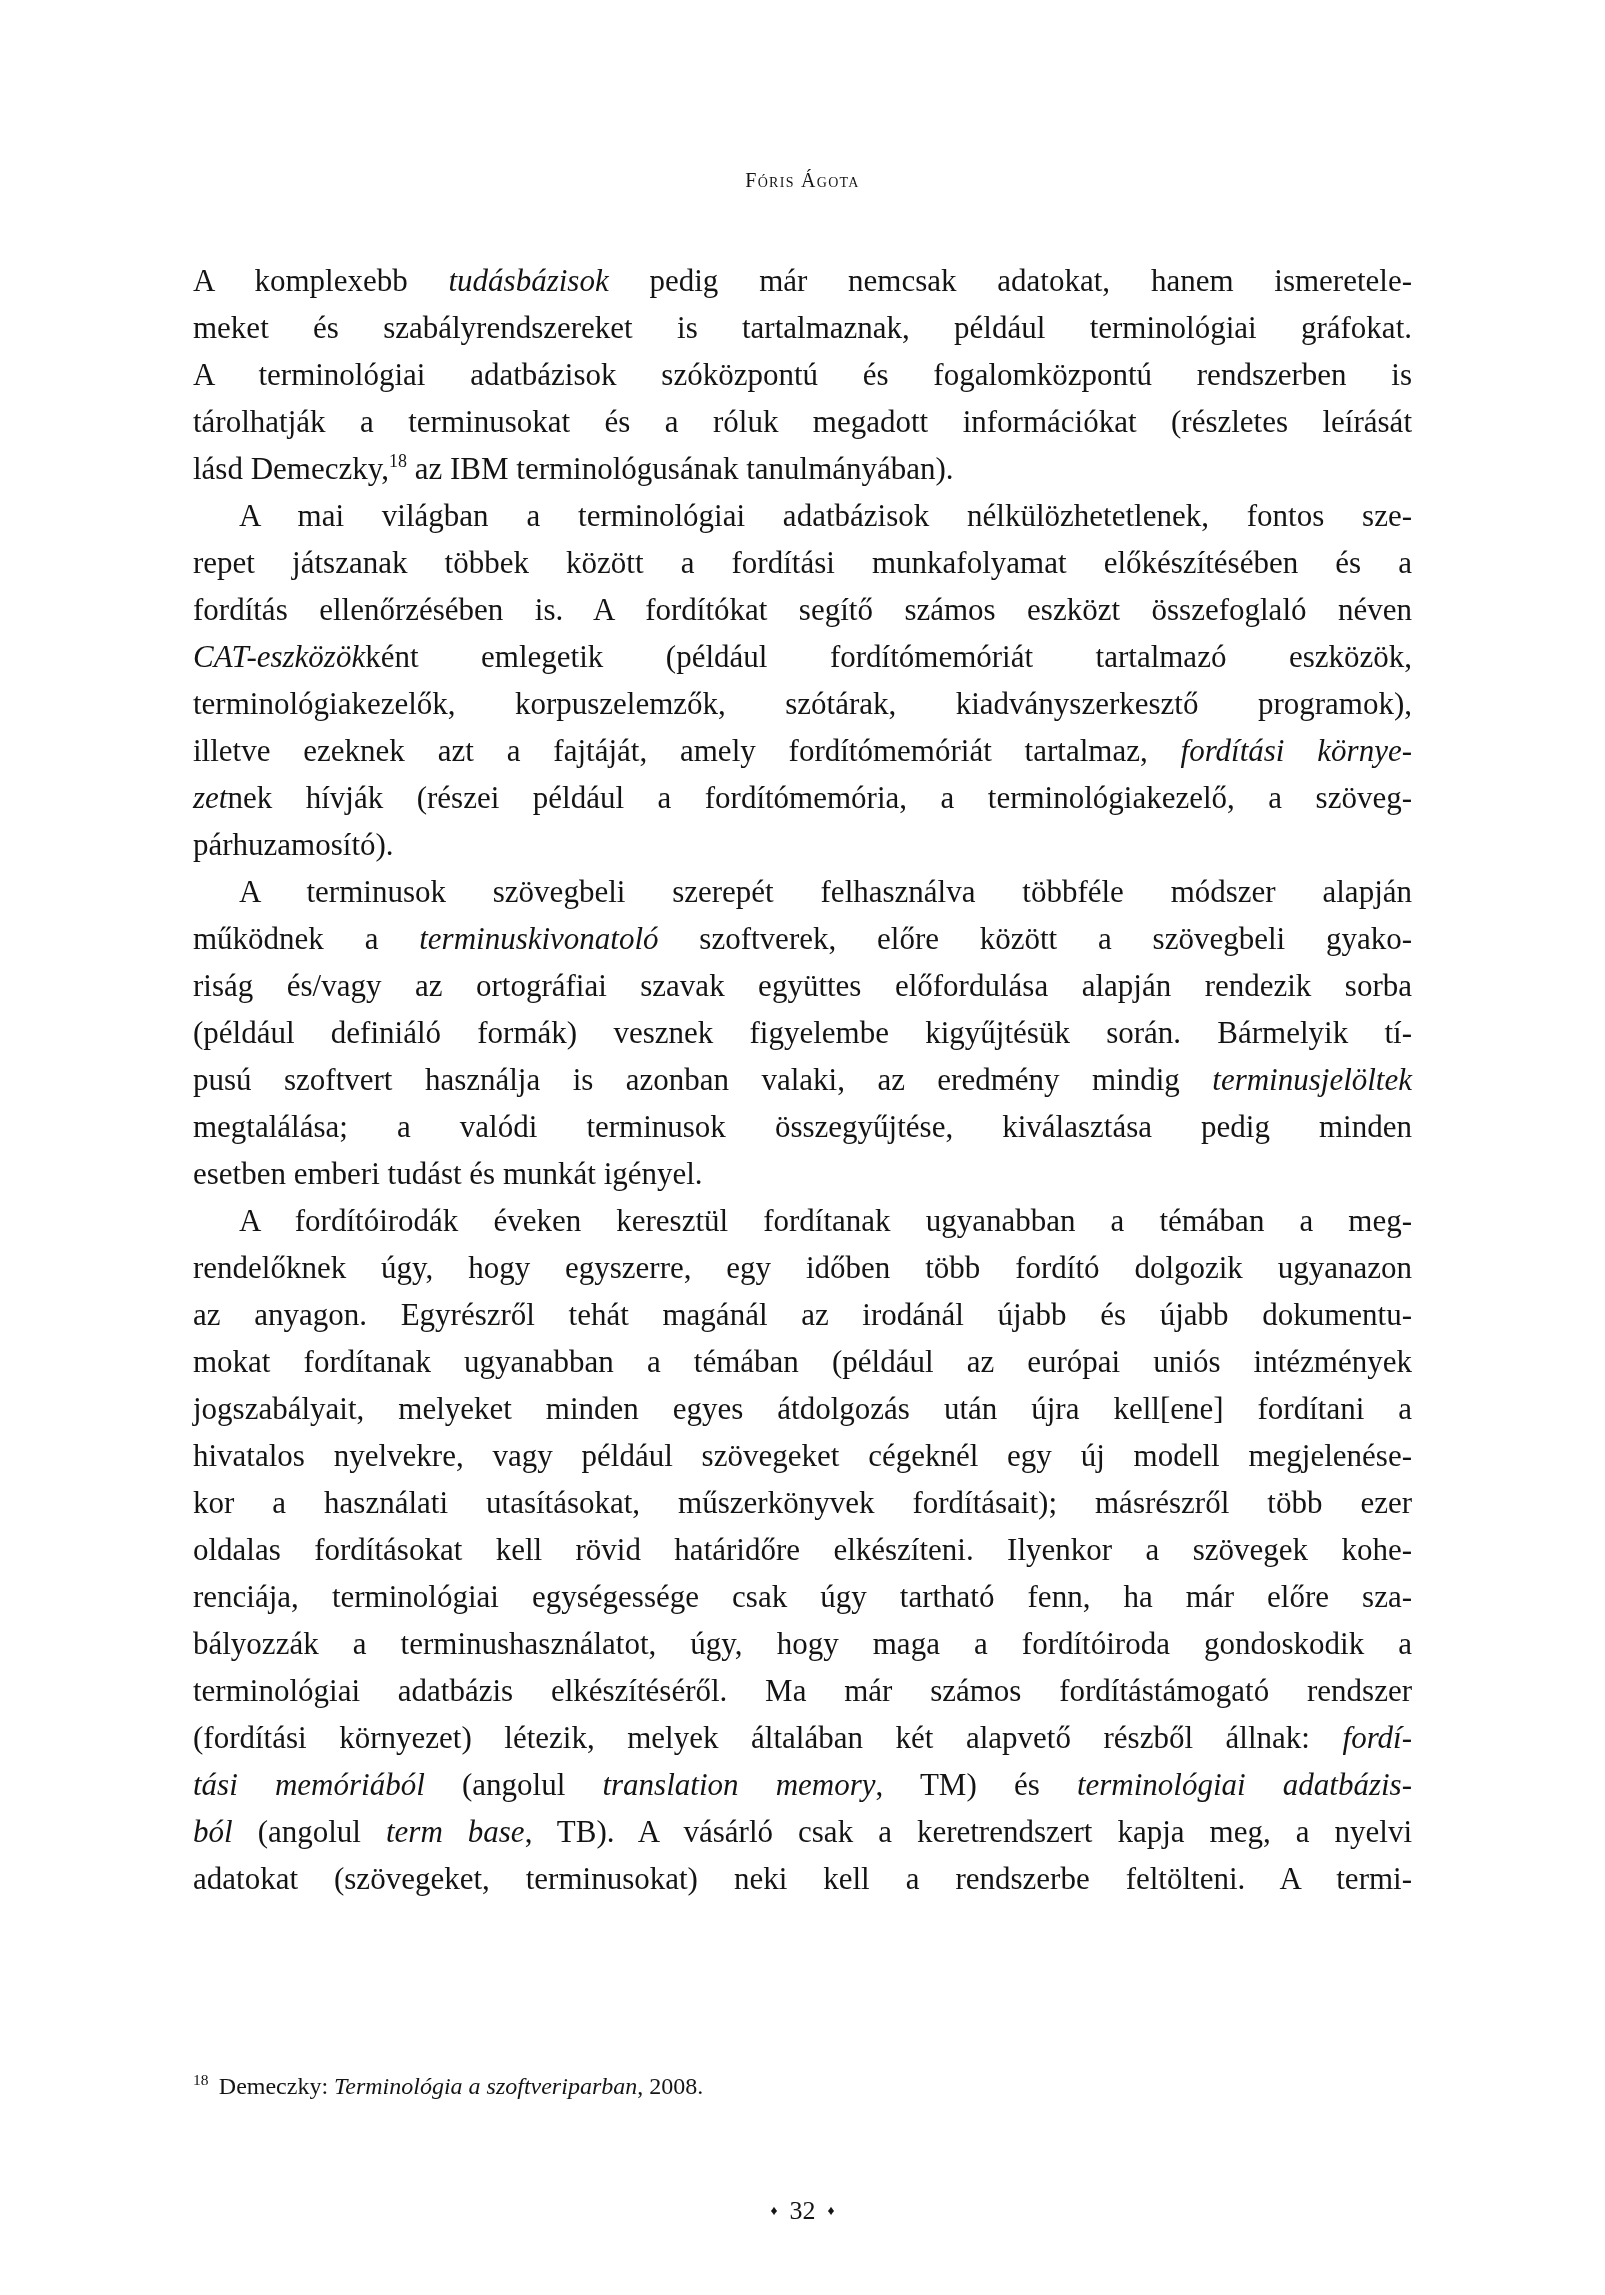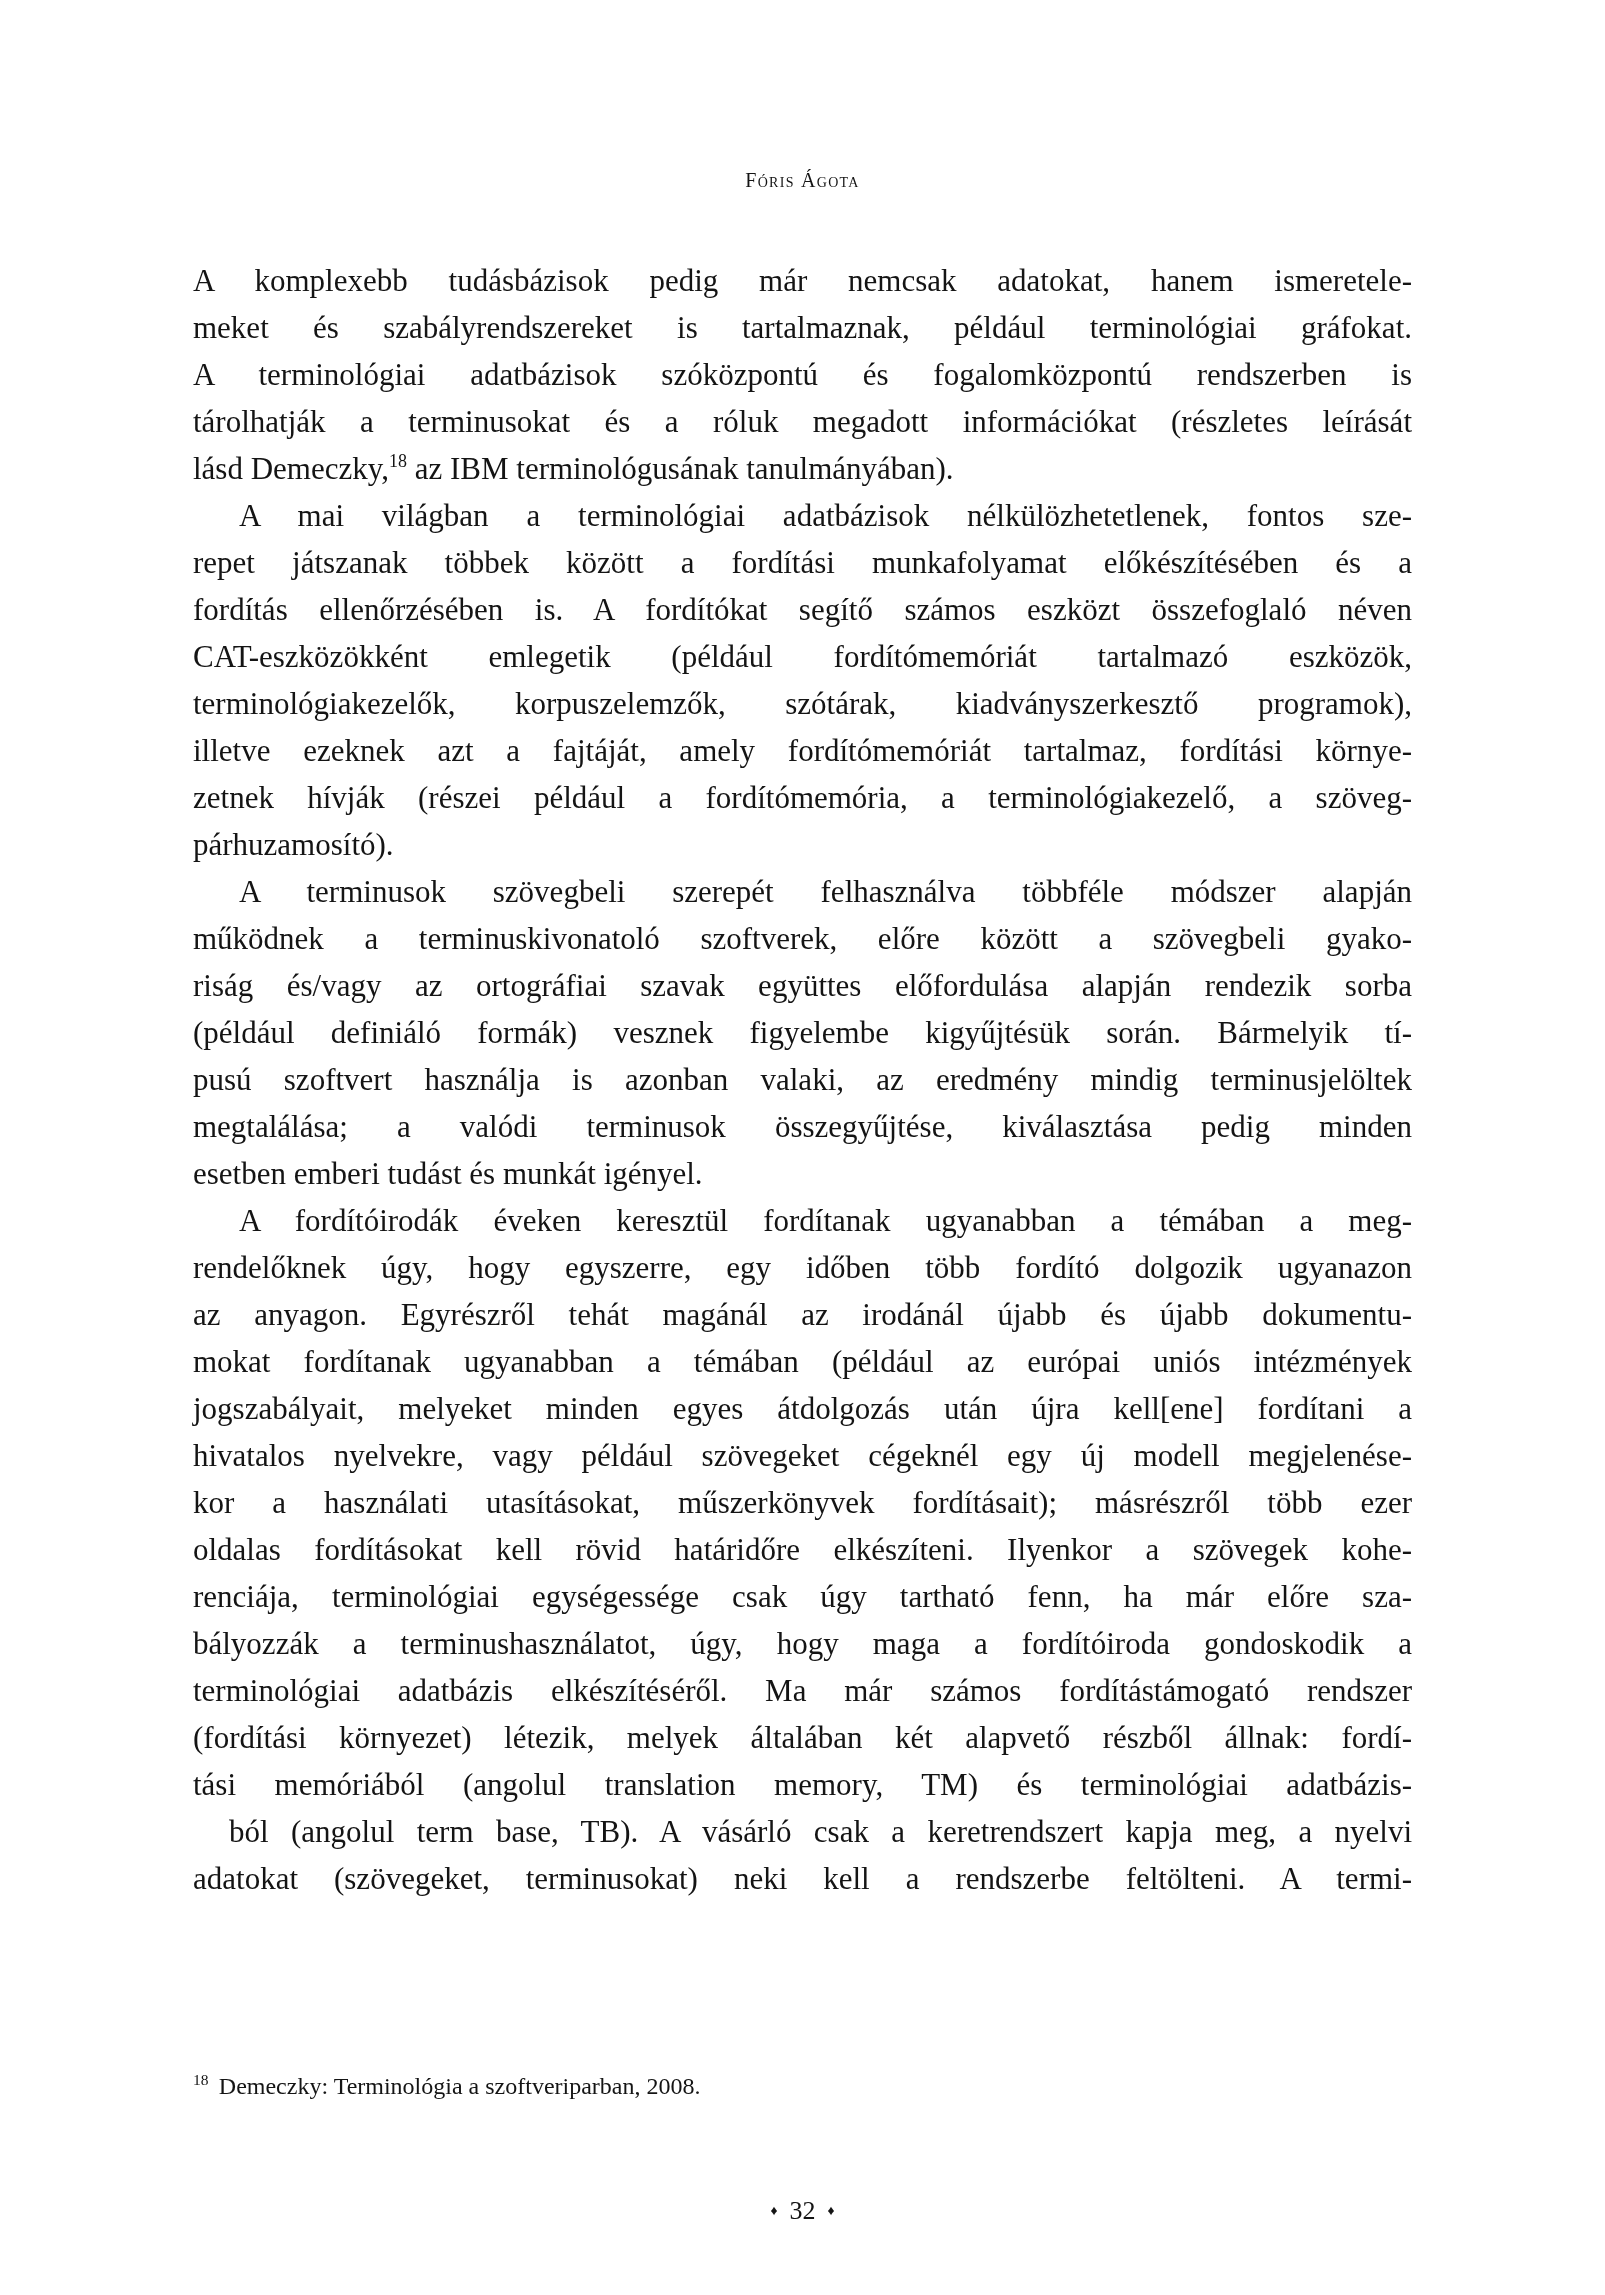--- a/index.html
+++ b/index.html
@@ -14,21 +14,21 @@
   .body-text {
     position: absolute; left: 193px; top: 257px; width: 1219px;
     font-size: 31px; line-height: 47px;
   }
   .line {
     display: block; white-space: nowrap; height: 47px;
     text-align: justify; text-align-last: justify; overflow: visible;
   }
   .line.last { text-align-last: left; }
   .line.indent { padding-left: 46px; }
-  .it { }
+  .it { font-style: italic; }
   sup.fnref { font-size: 18px; vertical-align: 0; position: relative; top: -12px; line-height: 0; }
   .footnote {
     position: absolute; left: 193px; top: 2062px; font-size: 24px; line-height: 48px;
     white-space: nowrap;
   }
   .footnote .fn-num { font-size: 15.5px; position: relative; top: -9.5px; margin-right: 10.3px; }
   .page-number {
     position: absolute; top: 2194px; left: 0; width: 1605px; text-align: center;
     font-size: 26px; line-height: 34px;
   }
@@ -73,21 +73,21 @@
       <span class="line"><span>mokat fordítanak ugyanabban a témában (például az európai uniós intézmények</span></span>
       <span class="line"><span>jogszabályait, melyeket minden egyes átdolgozás után újra kell[ene] fordítani a</span></span>
       <span class="line"><span>hivatalos nyelvekre, vagy például szövegeket cégeknél egy új modell megjelenése-</span></span>
       <span class="line"><span>kor a használati utasításokat, műszerkönyvek fordításait); másrészről több ezer</span></span>
       <span class="line"><span>oldalas fordításokat kell rövid határidőre elkészíteni. Ilyenkor a szövegek kohe-</span></span>
       <span class="line"><span>renciája, terminológiai egységessége csak úgy tartható fenn, ha már előre sza-</span></span>
       <span class="line"><span>bályozzák a terminushasználatot, úgy, hogy maga a fordítóiroda gondoskodik a</span></span>
       <span class="line"><span>terminológiai adatbázis elkészítéséről. Ma már számos fordítástámogató rendszer</span></span>
       <span class="line"><span>(fordítási környezet) létezik, melyek általában két alapvető részből állnak: </span><span class="it">fordí-</span></span>
       <span class="line"><span class="it">tási memóriából</span><span> (angolul </span><span class="it">translation memory</span><span>, TM) és </span><span class="it">terminológiai adatbázis-</span></span>
-      <span class="line" style="letter-spacing: 0px; margin-left: 36px;"><span class="it">ból</span><span> (angolul </span><span class="it">term base</span><span>, TB). A vásárló csak a keretrendszert kapja meg, a nyelvi</span></span>
+      <span class="line" style="letter-spacing: 0px;"><span class="it">ból</span><span> (angolul </span><span class="it">term base</span><span>, TB). A vásárló csak a keretrendszert kapja meg, a nyelvi</span></span>
       <span class="line"><span>adatokat (szövegeket, terminusokat) neki kell a rendszerbe feltölteni. A termi-</span></span>
     </div>
   </div>
 
 <div class="footnote">
   <span class="fn-num">18</span><span>Demeczky: </span><span class="it">Terminológia a szoftveriparban</span><span>, 2008.</span>
 </div>
 
 <div class="page-number">
   <span class="diamond">♦</span><span>32</span><span class="diamond">♦</span>

